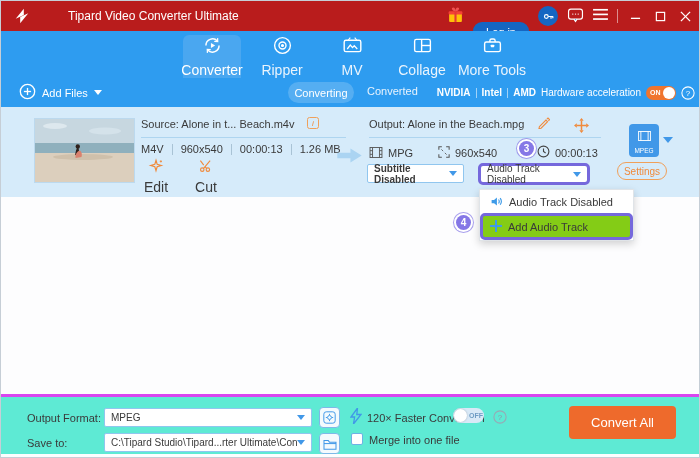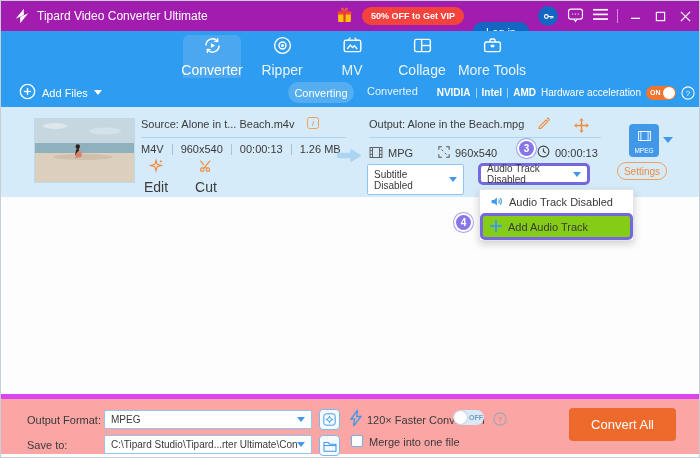--- a/index.html
+++ b/index.html
@@ -1,21 +1,21 @@
 <!DOCTYPE html>
 <html><head>
 <meta charset="utf-8">
 <style>
   html,body{margin:0;padding:0;background:#e8e8e8;}
   *{box-sizing:border-box;font-family:"Liberation Sans",sans-serif;}
   #app{position:relative;width:700px;height:458px;background:#fdfdfe;border:1px solid #c6ced6;overflow:hidden;}
   .abs{position:absolute;}
 
   
-  .titlebar{position:absolute;left:0;top:0;width:700px;height:30px;background:#a21caf;display:flex;align-items:center;}
+  .titlebar{position:absolute;left:0;top:0;width:700px;height:30px;background:#b91c1c;display:flex;align-items:center;padding-left:31px;}
   .app-title{color:#fff;font-size:12px;margin-left:10px;}
   .tb-right{position:absolute;right:8px;top:0;height:30px;display:flex;align-items:center;gap:9px;}
   .promo{background:#f3433c;color:#fff;font-size:9px;font-weight:bold;padding:4px 9px;border-radius:9px;white-space:nowrap;}
   .login-btn{background:#1566c2;color:#fff;font-size:11px;padding:4px 13px;border-radius:9px;margin-top:32px;}
   .key-wrap{width:20px;height:20px;border-radius:50%;background:#1566c2;display:flex;align-items:center;justify-content:center;}
   .winctl{color:#fff;display:flex;align-items:center;justify-content:center;width:16px;height:20px;}
   .tb-sep{width:1px;height:14px;background:rgba(255,255,255,.5);}
 
   
   .navbar{position:absolute;left:0;top:30px;width:700px;height:47px;background:#2e9cf0;}
@@ -60,21 +60,21 @@
 
   
   .menu-panel{position:absolute;left:478px;top:188px;width:155px;height:52px;background:#fff;border:1px solid #e0e4e8;box-shadow:0 3px 8px rgba(0,0,0,.18);z-index:6;}
   .menu-item1{position:absolute;left:0;top:0;width:100%;height:24px;display:flex;align-items:center;gap:6px;padding-left:10px;font-size:11px;color:#3a3a3a;}
   .menu-item2{position:absolute;left:0px;top:23px;width:153px;height:27px;background:#84cc16;display:flex;align-items:center;gap:6px;padding-left:7px;font-size:11px;color:#3a3a3a;}
 
   
   .badge{position:absolute;width:15px;height:15px;border-radius:50%;background:#8577e6;color:#fff;font-size:10px;font-weight:bold;display:flex;align-items:center;justify-content:center;box-shadow:0 0 0 2px #fff,0 0 0 3px rgba(133,119,230,.7);z-index:8;}
 
   
-  .footer{position:absolute;left:0;top:393px;width:700px;height:60px;background:#fca5a5;border-top:5px solid #d946ef;}
+  .footer{position:absolute;left:0;top:393px;width:700px;height:60px;background:#5eead4;border-top:3px solid #d946ef;}
   .f-label{position:absolute;font-size:11px;color:#3a3a3a;}
   .icon-btn{position:absolute;width:21px;height:21px;border:1px solid #7db9e8;border-radius:4px;background:#f4fafd;display:flex;align-items:center;justify-content:center;}
   .toggle-off{position:absolute;left:452px;top:11px;width:31px;height:15px;border-radius:8px;background:#d9e9f7;display:flex;align-items:center;}
   .toggle-off .knob{position:absolute;left:1px;top:1px;width:13px;height:13px;border-radius:50%;background:#fff;box-shadow:0 0 2px rgba(0,0,0,.25);}
   .toggle-off .t-txt{color:#6f9cc4;font-size:7px;font-weight:bold;margin-left:16px;}
   .checkbox{position:absolute;left:350px;top:36px;width:12px;height:12px;background:#fff;border:1px solid #6fb1e4;border-radius:2px;}
   .convert-btn{position:absolute;left:568px;top:9px;width:107px;height:33px;background:#ee6a2c;border-radius:4px;color:#fff;font-size:13px;display:flex;align-items:center;justify-content:center;}
 </style>
 </head>
 <body>
@@ -91,21 +91,20 @@
     <span class="app-title" style="margin-left:36px;">Tipard Video Converter Ultimate</span>
     <div class="tb-right">
       <span>
         <svg width="17" height="17" viewBox="0 0 16 16">
             <rect x="2" y="6" width="12" height="9" rx="1" fill="#ffc107"></rect>
             <rect x="1.5" y="5" width="13" height="3" rx="1" fill="#f44336"></rect>
             <rect x="7" y="5" width="2" height="10" fill="#e53935"></rect>
             <path d="M8 5 C4.5 5 3.5 1.5 6 1.5 C8 1.5 8 5 8 5 Z M8 5 C11.5 5 12.5 1.5 10 1.5 C8 1.5 8 5 8 5 Z" fill="#ef5350"></path>
           </svg>
       </span>
-      <span class="promo">50% OFF to Get VIP</span>
       <span class="login-btn">Log in</span>
       <span class="key-wrap">
         <svg width="13" height="13" viewBox="0 0 18 18" stroke="#fff" stroke-width="1.6" fill="none">
             <circle cx="6" cy="9" r="2.6"></circle>
             <path d="M8.6 9 H15.5 M12.5 9 V12 M15 9 V11.3"></path>
           </svg>
       </span>
       <span>
         <svg width="17" height="17" viewBox="0 0 22 22" stroke="#fff" stroke-width="1.5" fill="none">
             <rect x="2" y="4" width="18" height="13" rx="3"></rect>
@@ -339,21 +338,21 @@
     <div class="fmt" style="left:536px;">
       <span>
         <svg width="13" height="13" viewBox="0 0 14 14" fill="none" stroke="#444" stroke-width="1.2">
             <circle cx="7" cy="7" r="5.8"></circle>
             <path d="M7 3.8 V7 L9.3 8.6"></path>
           </svg>
       </span>
       <span class="file-text">00:00:13</span>
     </div>
 
-    <div class="dropdown" style="left:366px;top:57px;width:97px;height:31px;">
+    <div class="dropdown" style="left:366px;top:57px;width:97px;height:19px;font-weight:bold;">
       <span>Subtitle Disabled</span>
       <span class="dd-caret"></span>
     </div>
     <div class="dropdown hl" style="left:477px;top:56px;width:112px;height:22px;">
       <span>Audio Track Disabled</span>
       <span class="dd-caret"></span>
     </div>
 
     <div class="profile-btn">
       <span>

